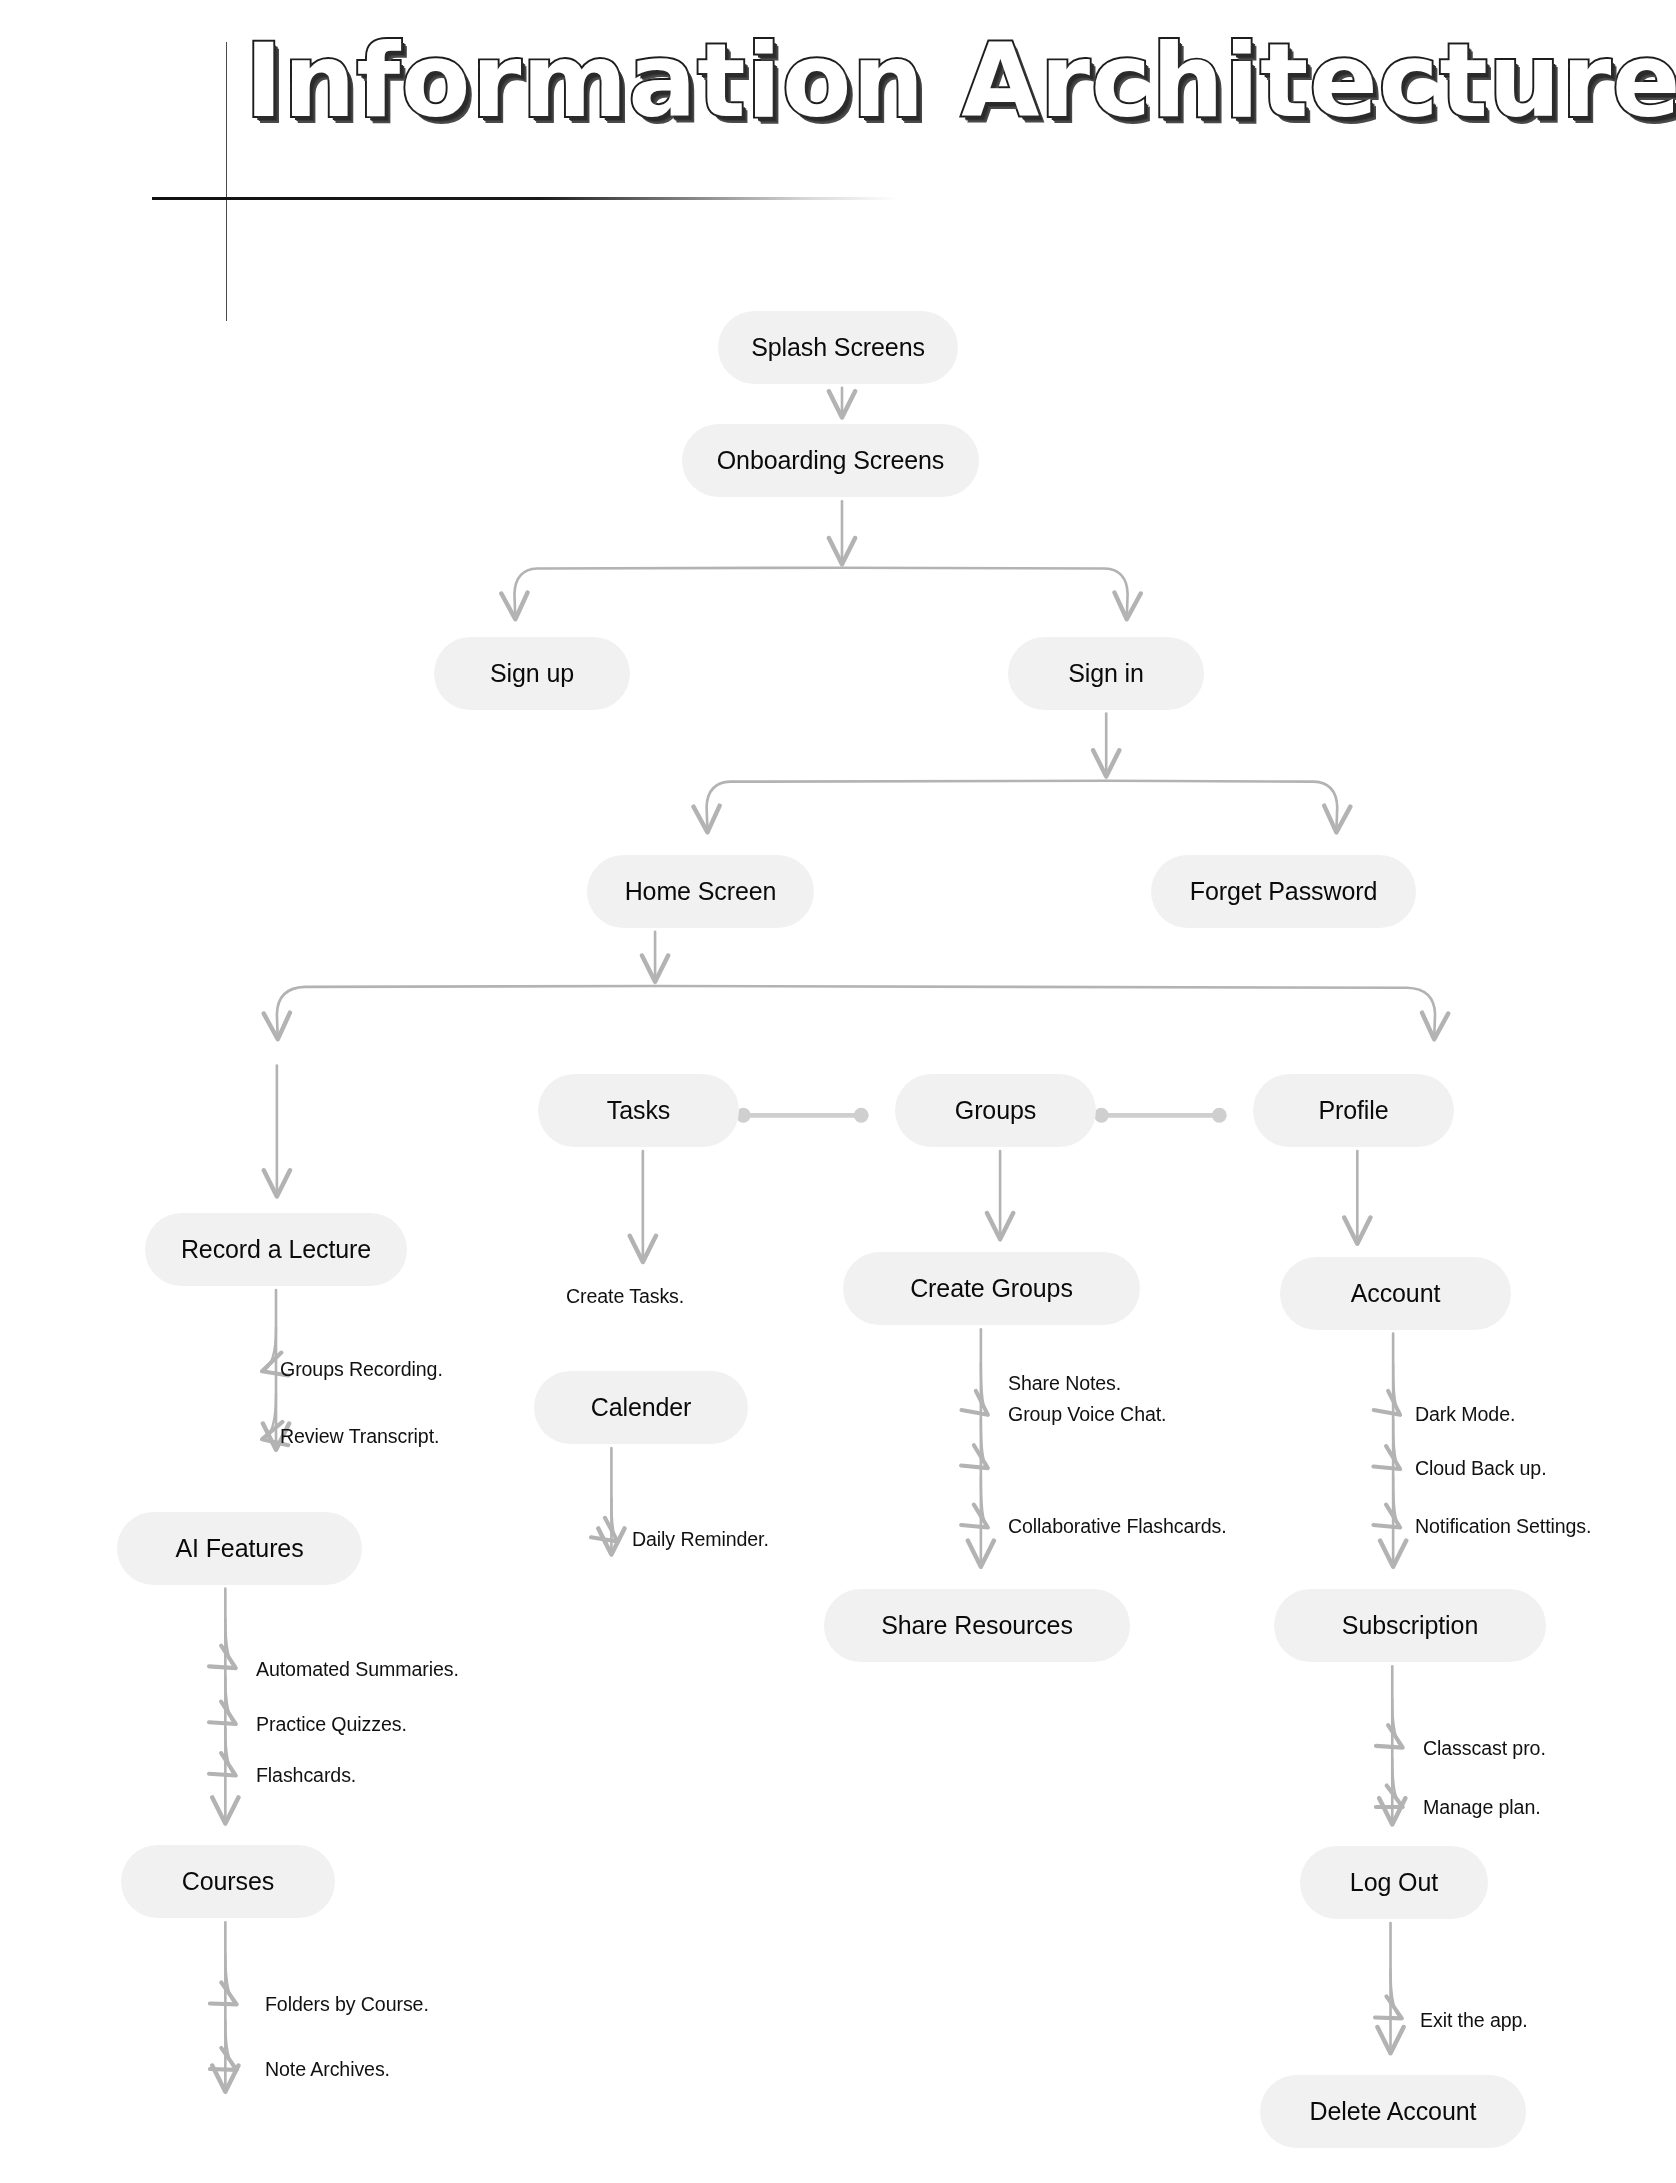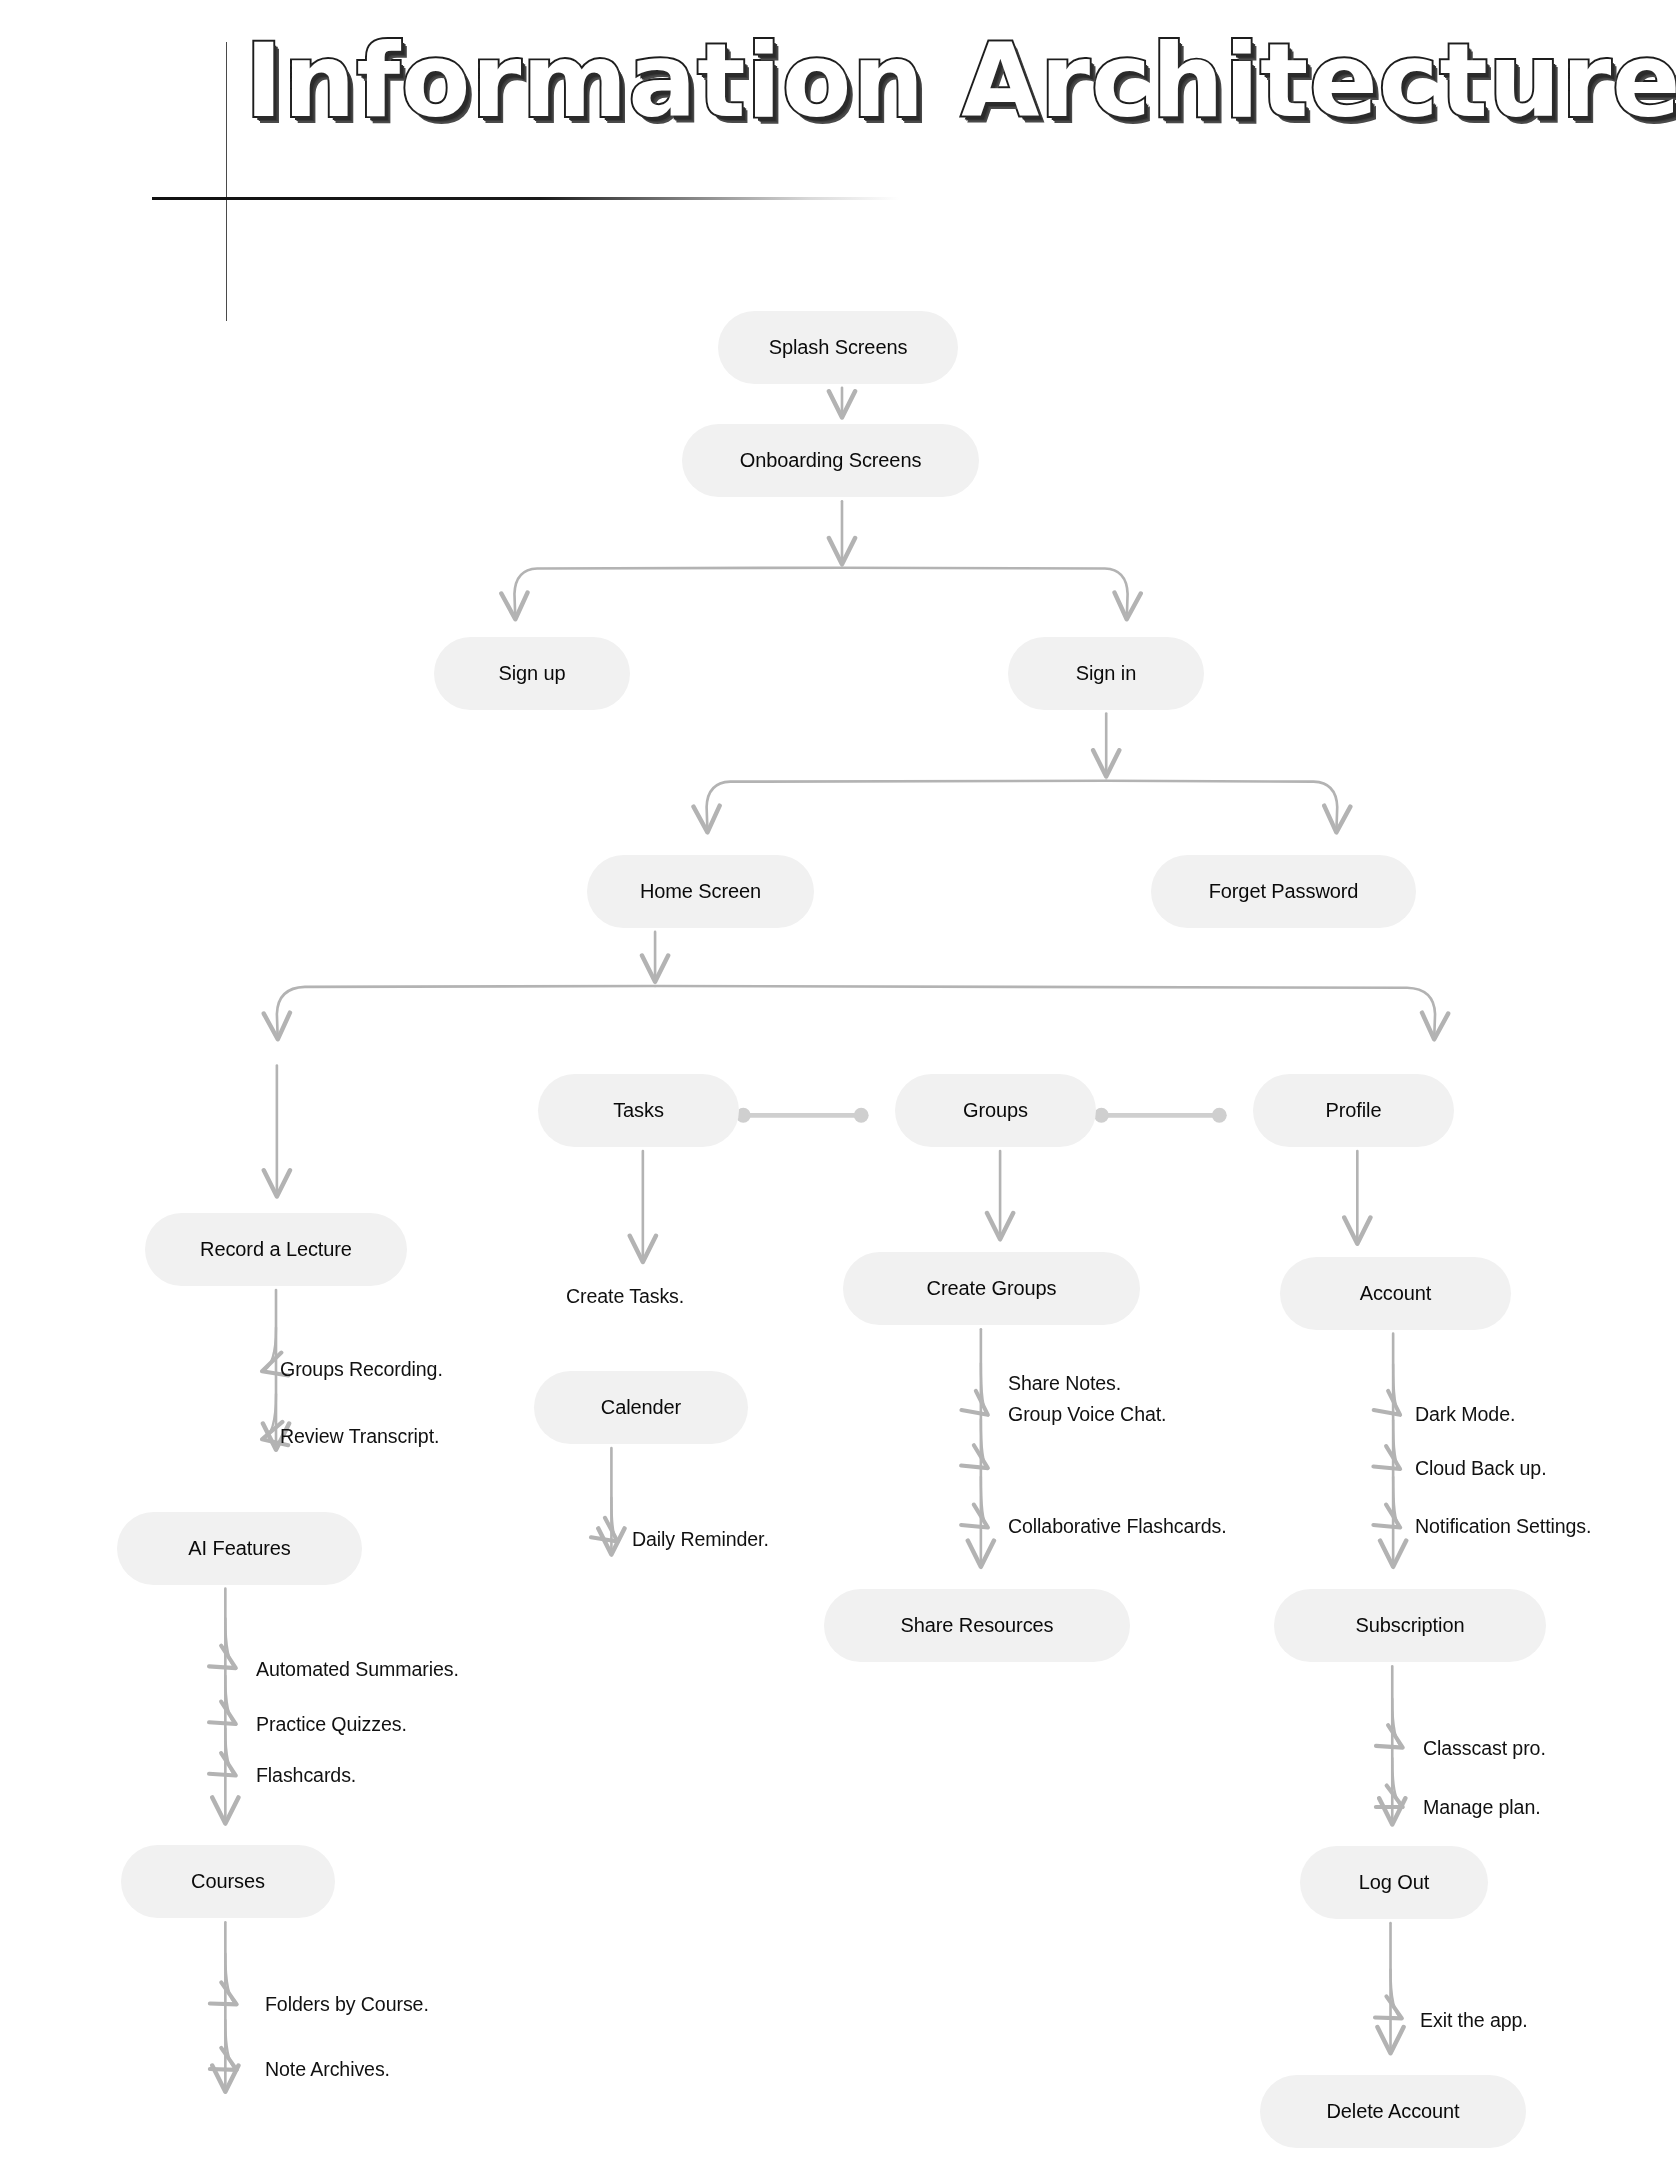--- a/index.html
+++ b/index.html
@@ -76,21 +76,21 @@
 
   
   .node {
     position: absolute;
     background: #f1f1f1;
     border-radius: 4366px;
     display: flex;
     align-items: center;
     justify-content: center;
     color: #0a0a0a;
-    font-size: 20px;
+    font-size: 25px;
     font-weight: 400;
     letter-spacing: -0.1px;
     white-space: nowrap;
     box-sizing: border-box;
     padding: 0 17.5px;
   }
   .leaf {
     position: absolute;
     color: #111111;
     font-size: 19.6px;

